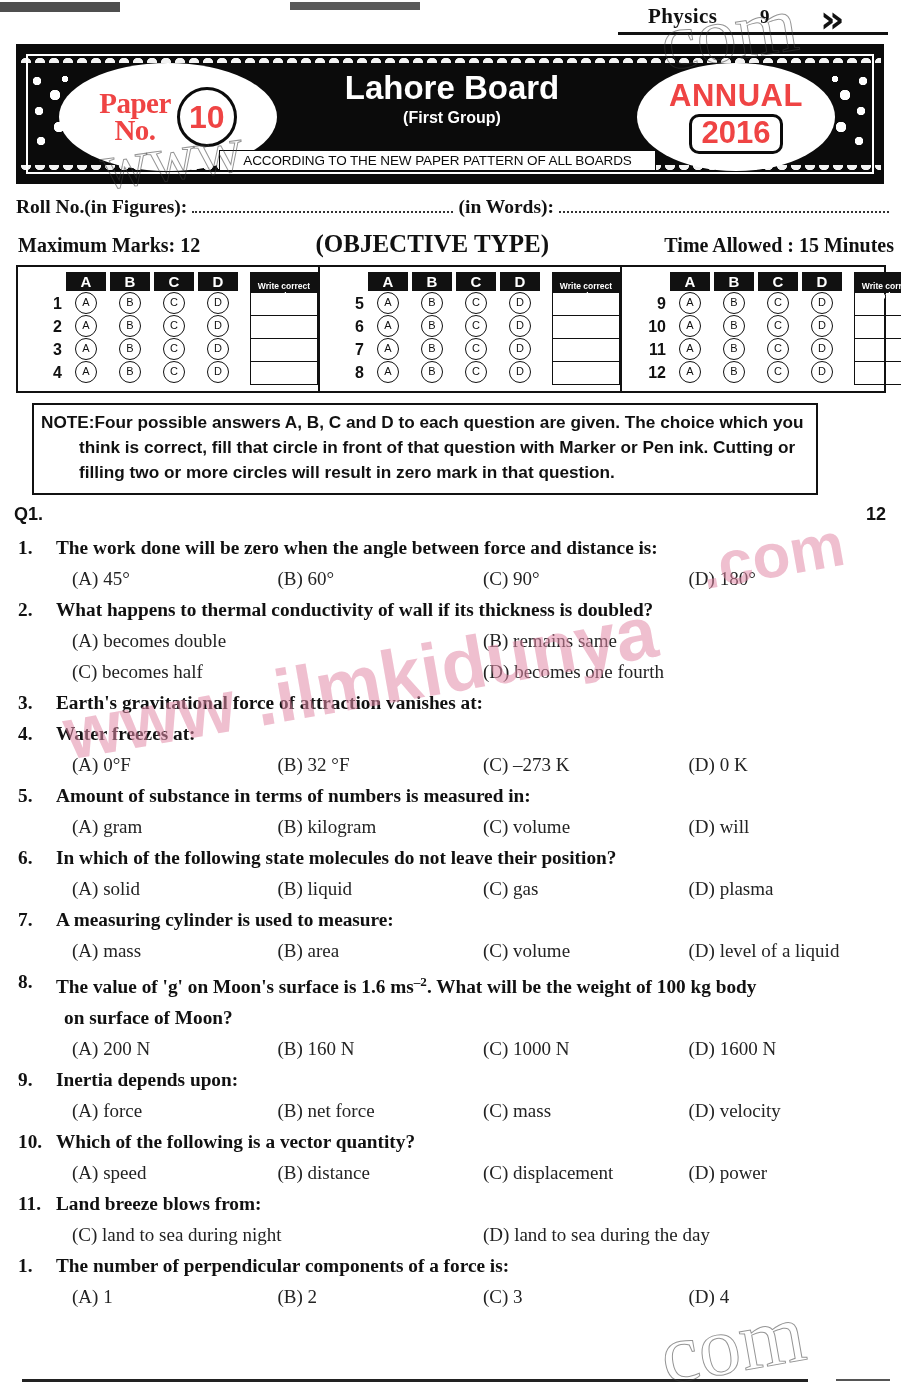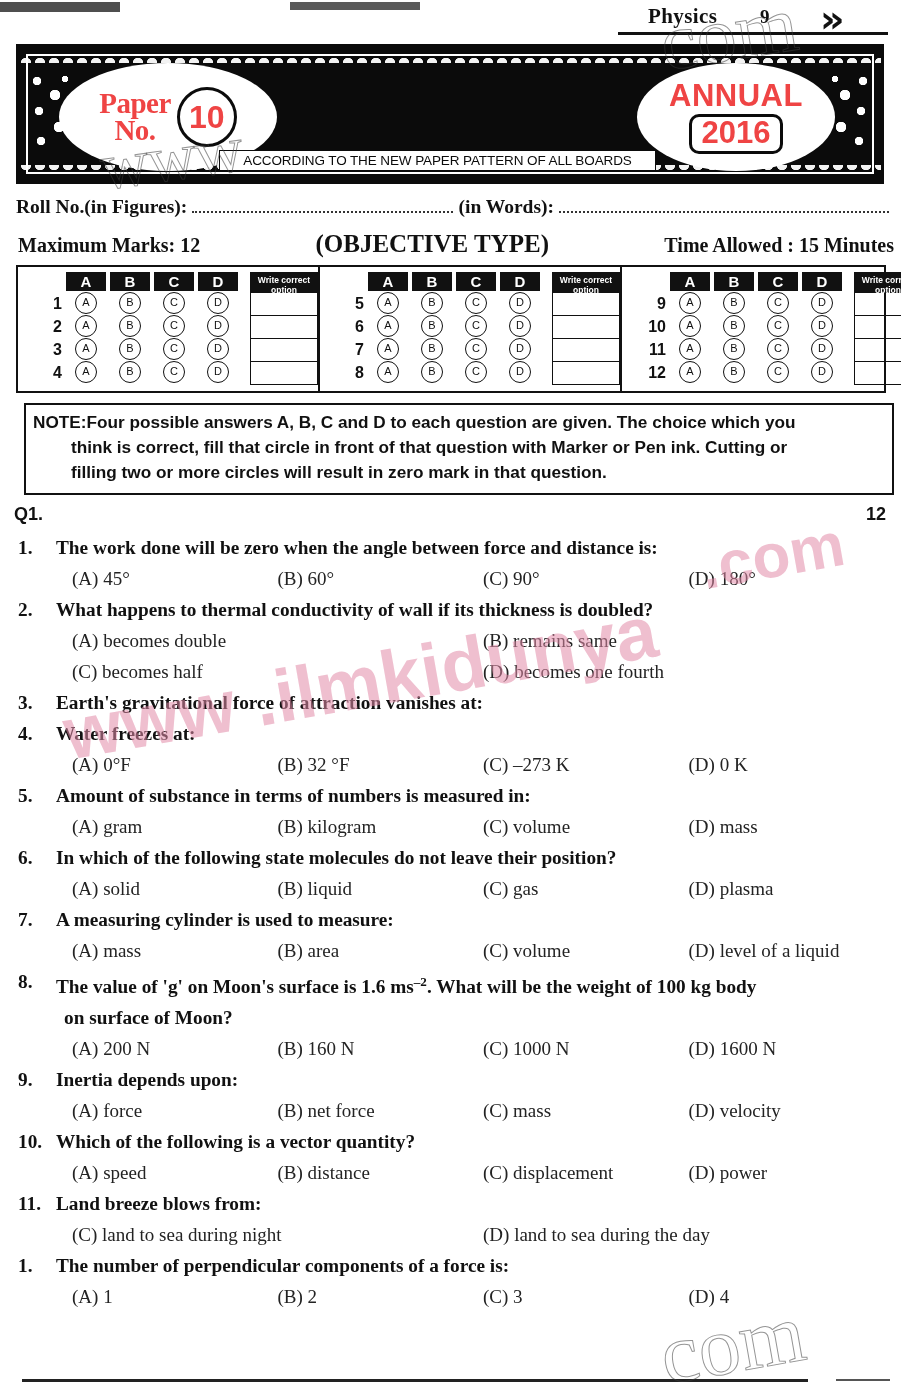--- a/index.html
+++ b/index.html
@@ -359,37 +359,37 @@
     box-sizing: border-box;
   }
   .wco-hdr {
     background: #111;
     color: #fff;
     font-family: "Liberation Sans", sans-serif;
     font-weight: bold;
     font-size: 8.5px;
     text-align: center;
     line-height: 9.5px;
-    padding: 3px 0 2px 0;
+    padding: 9px 0 2px 0;
     height: 19px;
     box-sizing: border-box;
   }
   .wco-cell {
     height: 23px;
     border-top: 1.3px solid #111;
     box-sizing: border-box;
   }
   .wco-cell:first-of-type { border-top: none; }
 
   
   .note-box {
     position: absolute;
-    left: 24px;
+    left: 32px;
     top: 403px;
-    width: 870px;
+    width: 786px;
     height: 92px;
     border: 2px solid #111;
     box-sizing: border-box;
     padding: 5px 9px 4px 7px;
     font-family: "Liberation Sans", sans-serif;
     font-weight: bold;
     font-size: 17.2px;
     line-height: 25px;
   }
   .note-box .l2, .note-box .l3 { padding-left: 38px; }
@@ -484,20 +484,24 @@
   <div class="oval oval-left">
     <div class="paper-no-wrap">
       <div class="paper-word">
         <span>Paper</span>
         <span>No.</span>
       </div>
       <div class="paper-num-circle">10</div>
     </div>
   </div>
 
+  <div class="board-title">
+    <div class="board-name">Lahore Board</div>
+    <div class="board-group">(First Group)</div>
+  </div>
 
   <div class="oval oval-right">
     <div class="annual-word">ANNUAL</div>
     <div class="year-box">2016</div>
   </div>
 
   <div class="pattern-strip">ACCORDING TO THE NEW PAPER PATTERN OF ALL BOARDS</div>
 </div>
 
 <div class="rollno-row">
@@ -811,21 +815,21 @@
     </div>
     <div class="q-block">
       <div class="q-stem">
         <div class="q-num">5.</div>
         <div class="q-text">Amount of substance in terms of numbers is measured in:</div>
       </div>
       <div class="opts cols4">
         <div>(A) gram</div>
         <div>(B) kilogram</div>
         <div>(C) volume</div>
-        <div>(D) mass</div>
+        <div>(D) will</div>
       </div>
     </div>
     <div class="q-block">
       <div class="q-stem">
         <div class="q-num">6.</div>
         <div class="q-text">In which of the following state molecules do not leave their position?</div>
       </div>
       <div class="opts cols4">
         <div>(A) solid</div>
         <div>(B) liquid</div>

